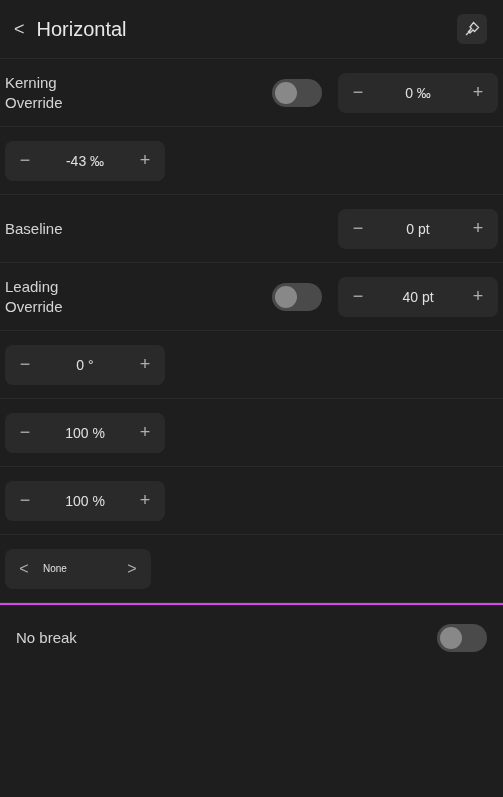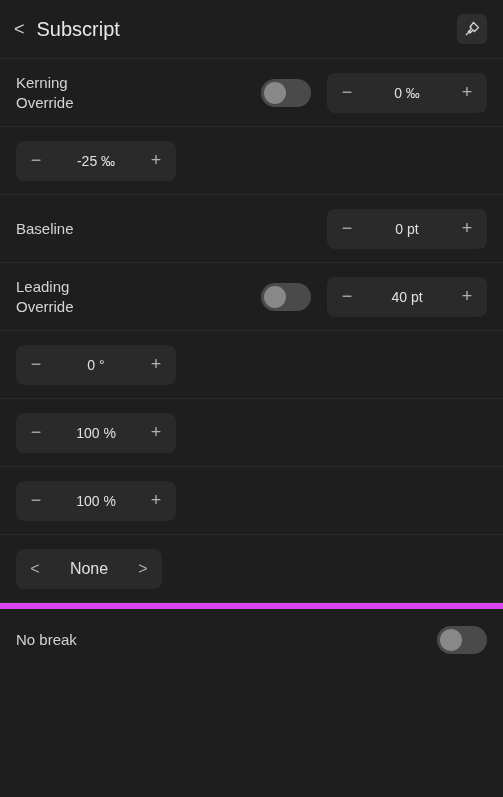--- a/index.html
+++ b/index.html
@@ -50,21 +50,21 @@
       align-items: center;
       justify-content: center;
       cursor: pointer;
       color: #d4d4d4;
       font-size: 15px;
     }
 
     .row {
       display: flex;
       align-items: center;
-      padding: 0 16px;
+      padding: 0 5px;
       min-height: 68px;
       border-bottom: 1px solid #2a2a2a;
     }
 
     .row-label {
       flex: 1;
       font-size: 15px;
       color: #d4d4d4;
       line-height: 1.3;
     }
@@ -149,42 +149,42 @@
       color: #b0b0b0;
       font-size: 16px;
       cursor: pointer;
       display: flex;
       align-items: center;
       justify-content: center;
     }
 
     .arrow-value {
       min-width: 70px;
-      text-align: center;
+      text-align: left;
       color: #e0e0e0;
-      font-size: 16px;
+      font-size: 10px;
     }
 
     
     .no-break-row {
       display: flex;
       align-items: center;
       padding: 0 16px;
       min-height: 68px;
     }
 
     .spacer { flex: 1; }
   </style>
 </head>
 <body>
 
 <div class="header">
   <div class="header-left">
     <span class="back-btn">&lt;</span>
-    <span class="header-title">Subscript</span>
+    <span class="header-title">Horizontal</span>
   </div>
   <div class="pin-btn">
     <svg width="16" height="16" viewBox="0 0 16 16" fill="none">
       <path d="M9.5 1.5L14.5 6.5L10.5 10.5L9 9L6 12L4.5 10.5L7.5 7.5L6 6L9.5 1.5Z" stroke="#d4d4d4" stroke-width="1.3" fill="none"></path>
       <line x1="2" y1="14" x2="6.5" y2="9.5" stroke="#d4d4d4" stroke-width="1.3"></line>
     </svg>
   </div>
 </div>
 
 <div class="row">
@@ -200,21 +200,21 @@
       <span class="ctrl-value">0 ‰</span>
       <button class="ctrl-btn">+</button>
     </div>
   </div>
 </div>
 
 <div class="row">
   <div class="row-controls">
     <div class="control-field">
       <button class="ctrl-btn">−</button>
-      <span class="ctrl-value">-25 ‰</span>
+      <span class="ctrl-value">-43 ‰</span>
       <button class="ctrl-btn">+</button>
     </div>
   </div>
 </div>
 
 <div class="row">
   <div class="row-label">Baseline</div>
   <div class="row-controls">
     <div class="control-field">
       <button class="ctrl-btn">−</button>
@@ -273,19 +273,19 @@
 <div class="row">
   <div class="row-controls">
     <div class="arrow-field">
       <button class="arrow-btn">&lt;</button>
       <span class="arrow-value">None</span>
       <button class="arrow-btn">&gt;</button>
     </div>
   </div>
 </div>
 
-<div class="no-break-row" style="border-top: 6px solid #d946ef;">
+<div class="no-break-row" style="border-top: 2px solid #d946ef;">
   <div class="row-label">No break</div>
   <div class="spacer"></div>
   <div class="toggle">
     <div class="toggle-knob"></div>
   </div>
 </div>
 
 </body></html>

